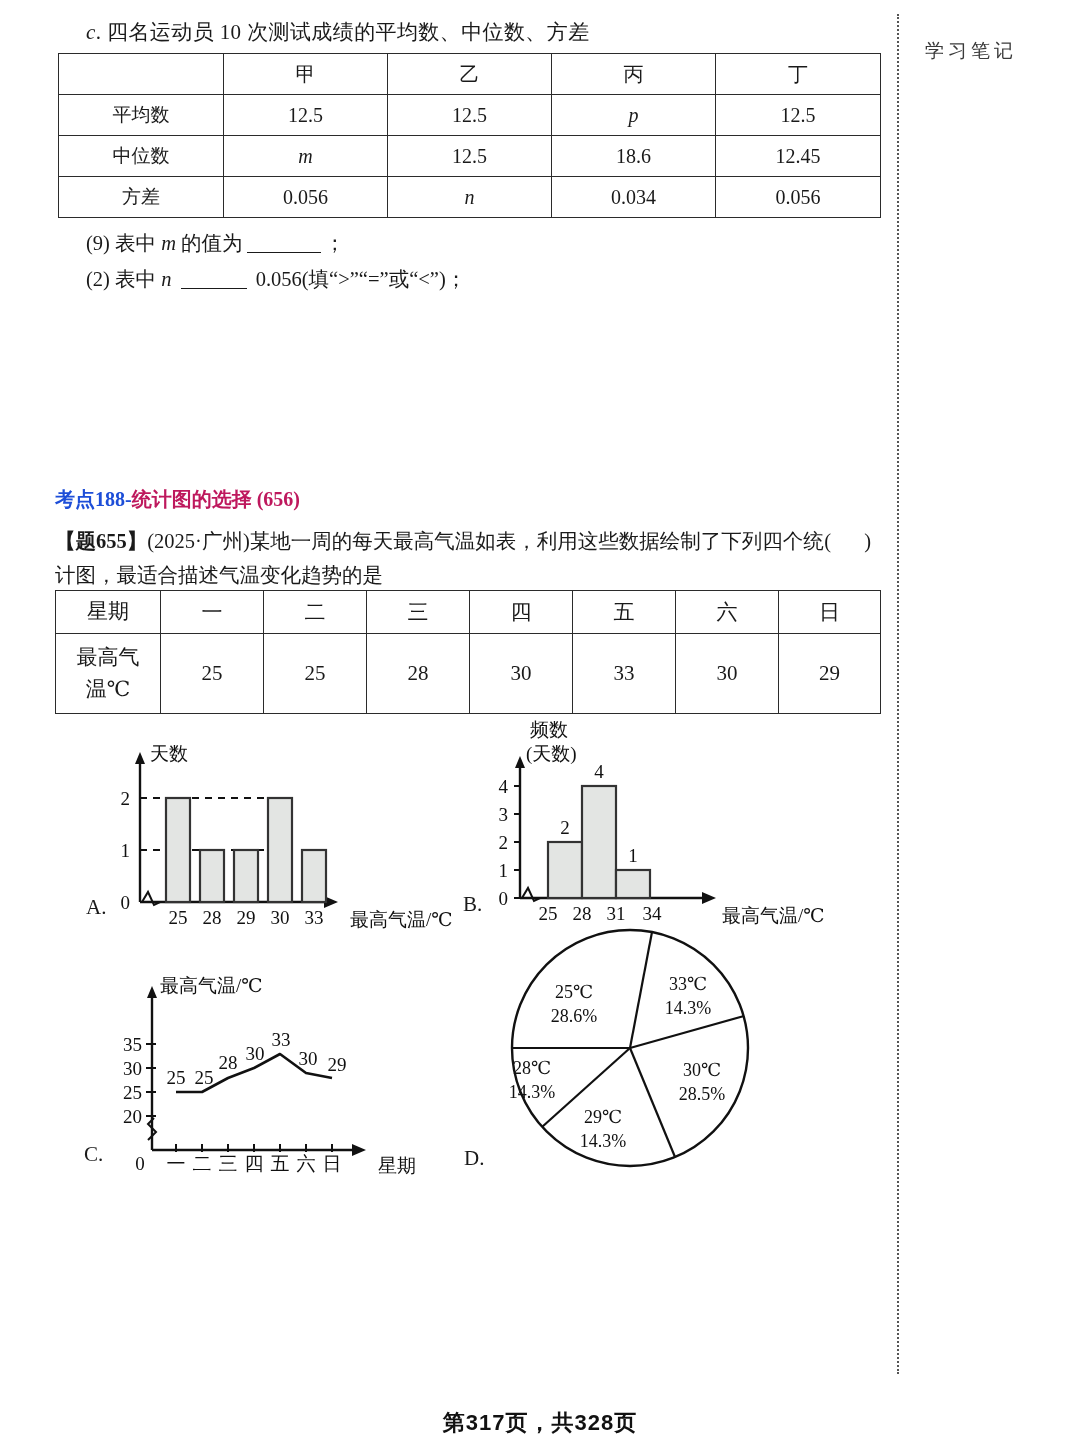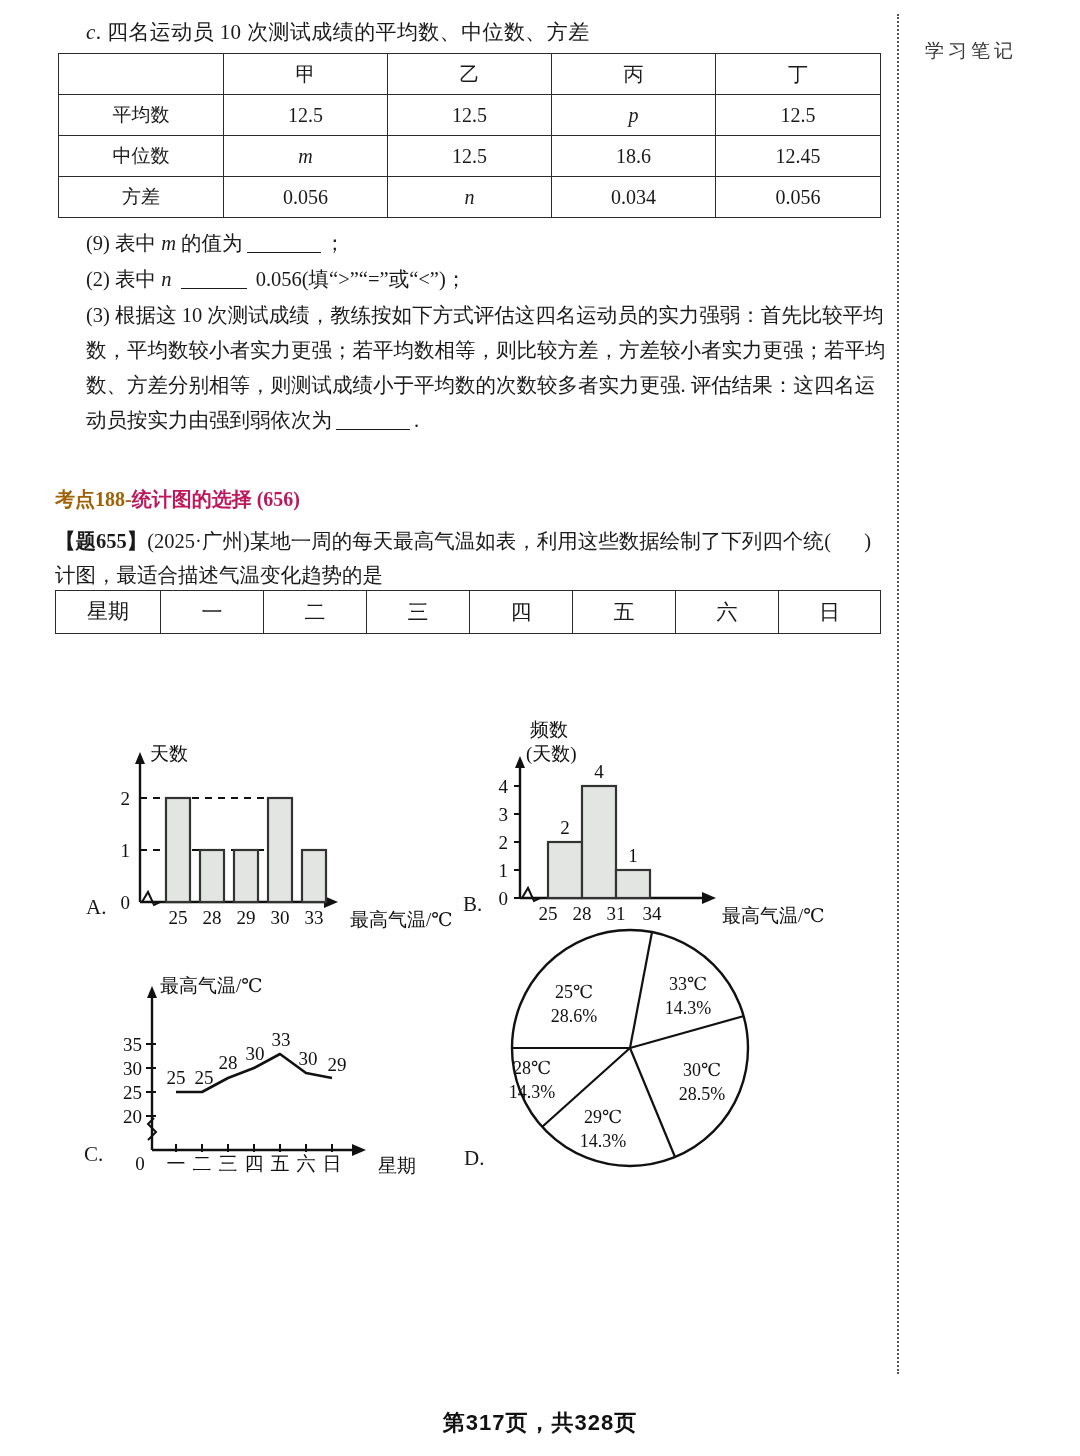--- a/index.html
+++ b/index.html
@@ -79,21 +79,21 @@
   .blank.sm { width: 66px; }
 
   
   .kaodian {
     position: absolute;
     left: 55px; top: 486px;
     font-size: 20px;
     white-space: nowrap;
     font-weight: bold;
   }
-  .kaodian .red { color: #a16207; }
+  .kaodian .red { color: #1d4ed8; }
   .kaodian .blk { color: #be185d; }
 
   .qtitle {
     position: absolute;
     left: 55px; top: 524px;
     width: 830px;
     font-size: 20.5px;
     line-height: 34px;
   }
   .qtitle b { font-weight: bold; }
@@ -178,21 +178,20 @@
       <td class="ital">n</td>
       <td>0.034</td>
       <td>0.056</td>
     </tr>
   </tbody>
     </table>
 
   <div class="qblock">
     <p><span>(9) 表中</span><span class="ital"> m </span><span>的值为</span><span class="blank"></span><span>；</span></p>
     <p><span>(2) 表中</span><span class="ital"> n </span><span class="blank sm"></span> <span>0.056(填“&gt;”“=”或“&lt;”)；</span></p>
-    <p><span>(3) 根据这 10 次测试成绩，教练按如下方式评估这四名运动员的实力强弱：首先比较平均数，平均数较小者实力更强；若平均数相等，则比较方差，方差较小者实力更强；若平均数、方差分别相等，则测试成绩小于平均数的次数较多者实力更强. 评估结果：这四名运动员按实力由强到弱依次为</span><span class="blank"></span><span>.</span></p>
   </div>
 
   <div class="kaodian">
     <span class="red">考点188-</span><span class="blk">统计图的选择 (656)</span>
   </div>
 
   <div class="qtitle">
     <span class="paren-right">(      )</span><b>【题655】</b><span>(2025·广州)</span><span>某地一周的每天最高气温如表，利用这些数据绘制了下列四个统计图，最适合描述气温变化趋势的是</span>
   </div>
 
@@ -200,20 +199,33 @@
     <tbody>
         <tr class="r1">
       <td class="hdr" style="width:105px">星期</td>
       <td style="width:103px">一</td>
       <td style="width:103px">二</td>
       <td style="width:103px">三</td>
       <td style="width:103px">四</td>
       <td style="width:103px">五</td>
       <td style="width:103px">六</td>
       <td style="width:102px">日</td>
+    </tr>
+    <tr class="r2">
+      <td class="hdr">
+        <div>最高气</div>
+        <div>温℃</div>
+      </td>
+      <td>25</td>
+      <td>25</td>
+      <td>28</td>
+      <td>30</td>
+      <td>33</td>
+      <td>30</td>
+      <td>29</td>
     </tr>
   </tbody>
     </table>
 
   <div class="fig" id="fig-a" style="left:88px; top:742px;">
     <svg width="370" height="175" viewBox="0 0 370 175">
 
       <line class="axis" x1="52" y1="160" x2="52" y2="18"></line>
       <polygon points="52,10 47,22 57,22" fill="#111"></polygon>
 

